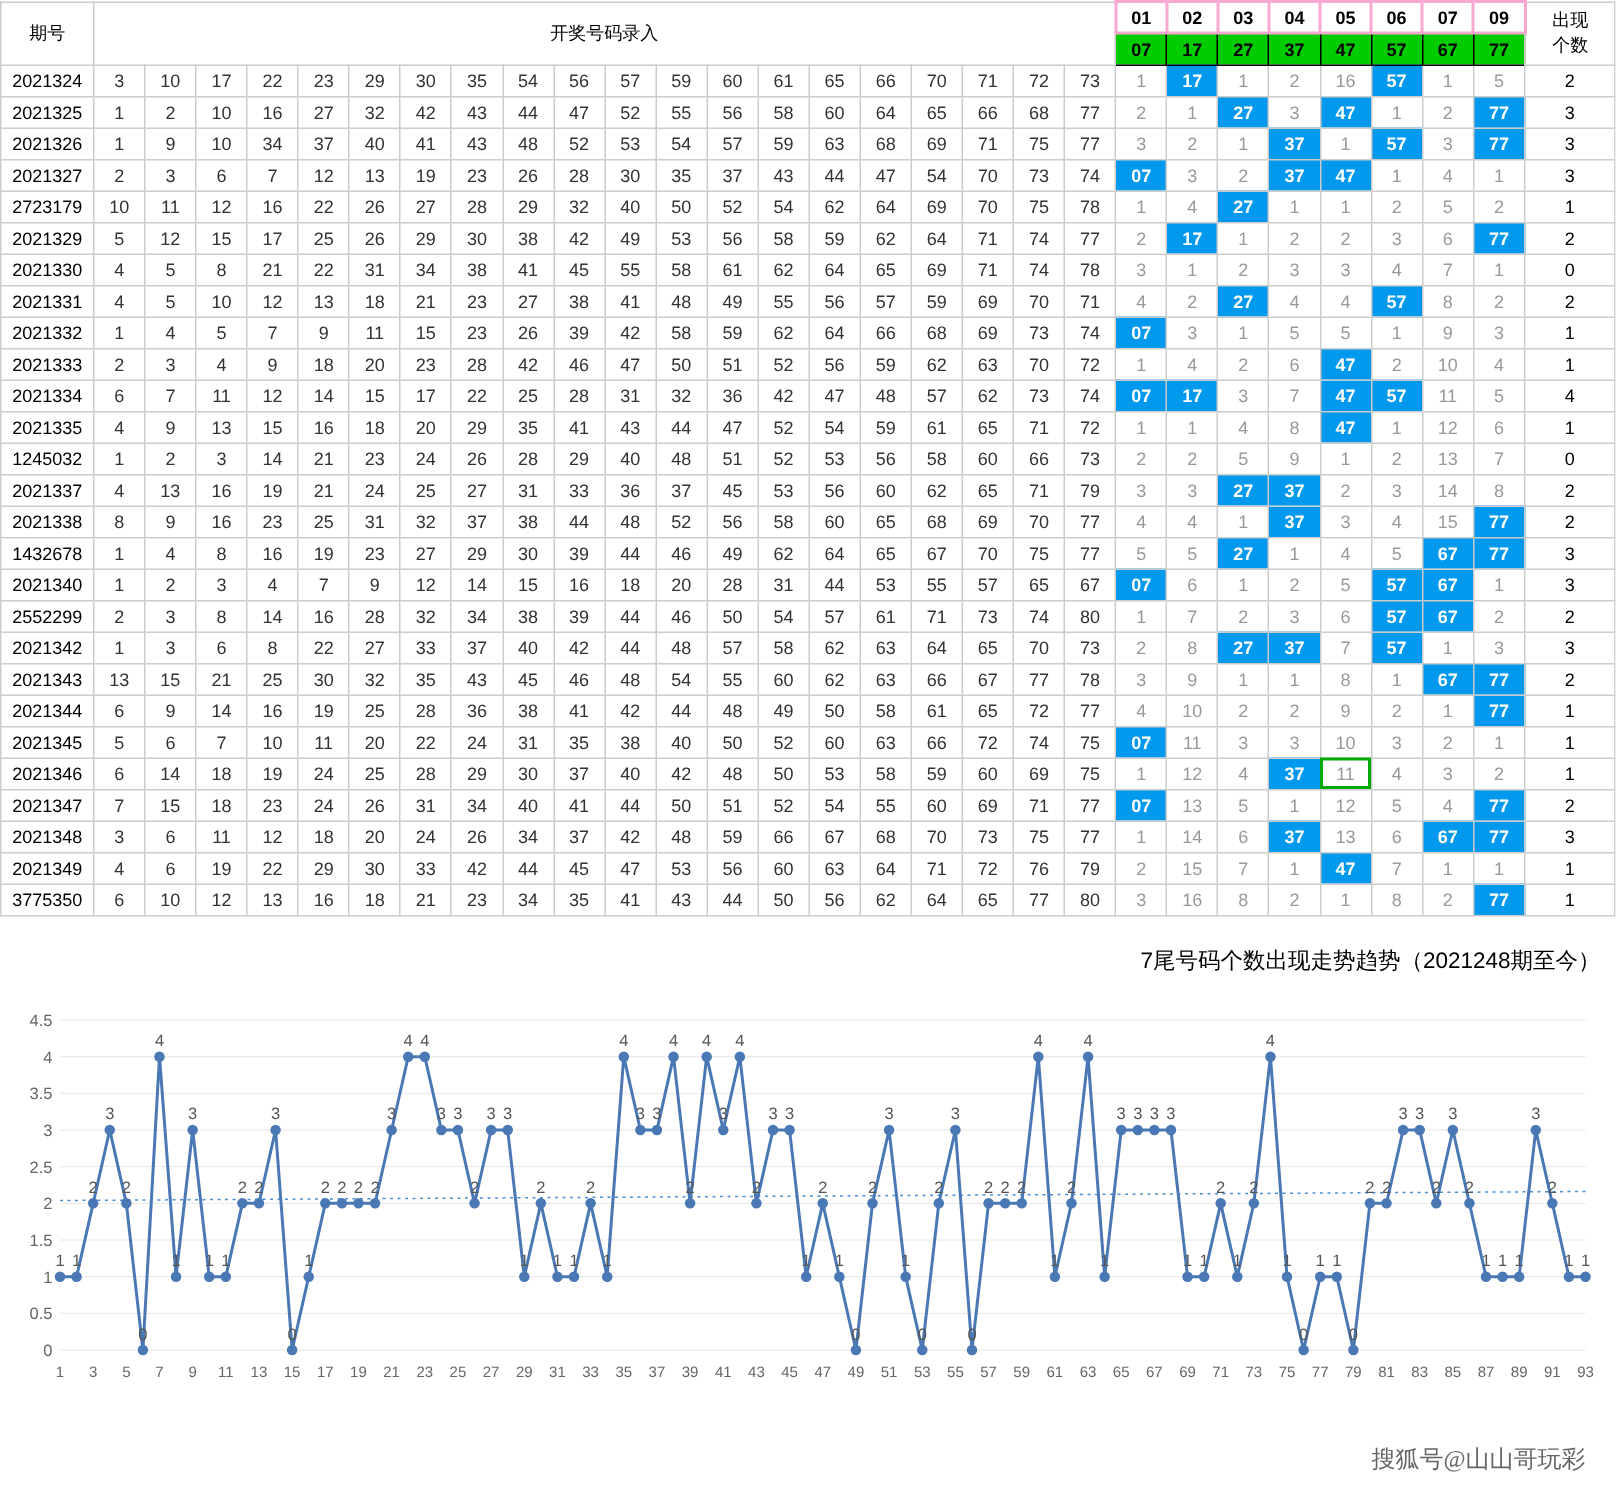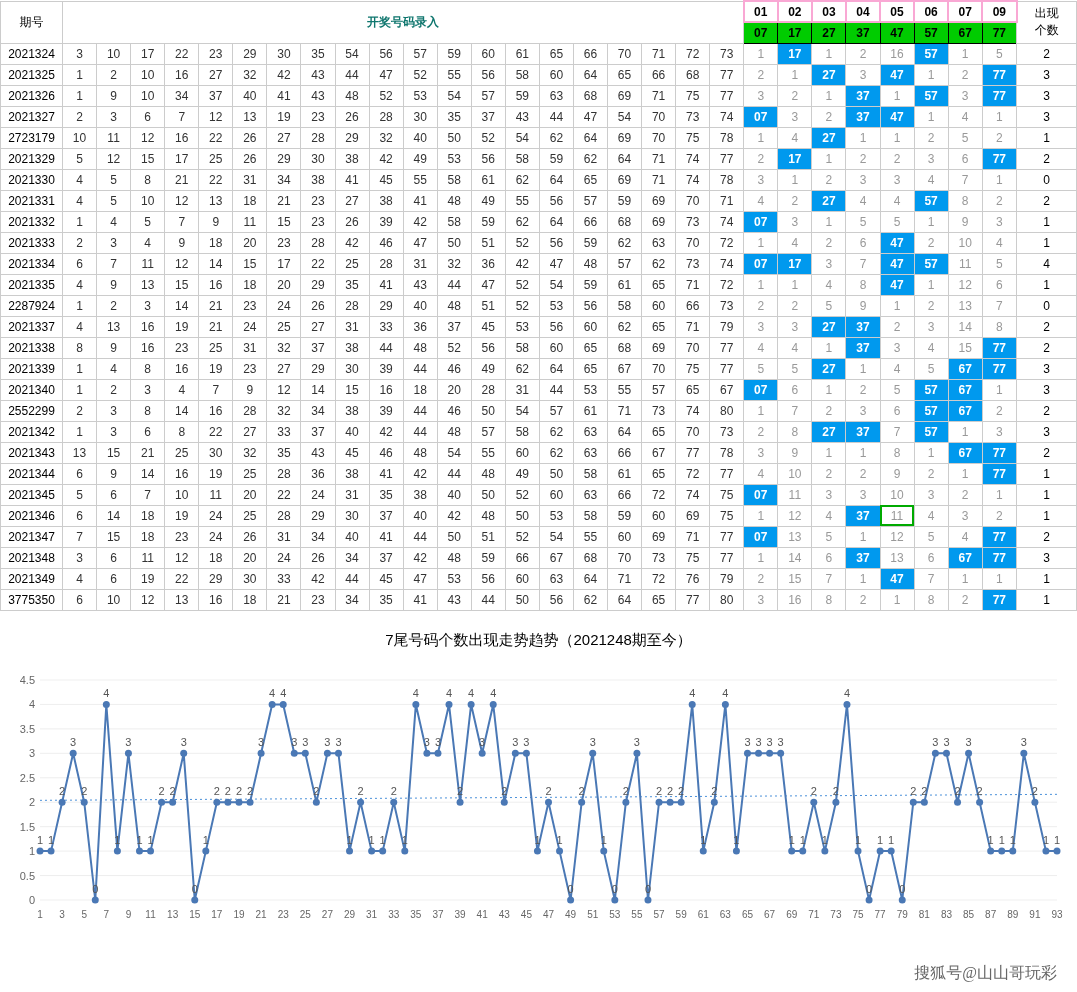--- a/index.html
+++ b/index.html
@@ -1,32 +1,32 @@
 <!DOCTYPE html>
 <html><head>
 <meta charset="utf-8">
 <style>
 *{box-sizing:border-box;margin:0;padding:0}
 body{font-family:Arial,"Microsoft YaHei",sans-serif;font-size:12px;background:#fff;width:1077px}
 table{border-collapse:collapse;width:100%;table-layout:fixed}
 th,td{border:1px solid #ccc;text-align:center;height:21px;vertical-align:middle;font-size:12px;padding:0}
 th{background:#fff;font-weight:normal}
 .period-h{width:62px}
-.draw-h{color:#0f766e;font-weight:bold}
+.draw-h{color:#000000;font-weight:normal}
 .num-h{font-weight:bold;border:2px solid #f9a8d4}
 .grn{background:#0c0;color:#000;font-weight:bold;border:1px solid #000}
 .cnt-h{width:60px}
 .period{width:62px}
 .draw{color:#333;width:23px}
 .track{color:#999;width:36px}
 .hit{background:#09e;color:#fff;font-weight:bold}
 .outline{outline:2px solid #0a0;outline-offset:-2px}
 .cnt{width:36px}
 #chart-wrap{margin-top:10px;padding:0 10px}
-#chart-title{text-align:center;font-size:15px;margin:20px 0}
+#chart-title{text-align:right;font-size:15px;margin:20px 0}
 #chart{width:1057px;height:260px;position:relative}
 .watermark{position:absolute;right:20px;bottom:8px;font-size:16px;color:#666;font-family:"KaiTi","STKaiti",serif;text-shadow:1px 1px 2px #fff}
 </style>
 </head>
 <body>
 
 <table>
 <thead>
 <tr>
  <th rowspan="2" class="period-h">期号</th>
@@ -432,21 +432,21 @@
         <td class="track">1</td>
         <td class="track">4</td>
         <td class="track">8</td>
         <td class="track hit">47</td>
         <td class="track">1</td>
         <td class="track">12</td>
         <td class="track">6</td>
         <td class="cnt">1</td>
       </tr>
       <tr>
-        <td class="period">2287924</td>
+        <td class="period">1245032</td>
         <td class="draw">1</td>
         <td class="draw">2</td>
         <td class="draw">3</td>
         <td class="draw">14</td>
         <td class="draw">21</td>
         <td class="draw">23</td>
         <td class="draw">24</td>
         <td class="draw">26</td>
         <td class="draw">28</td>
         <td class="draw">29</td>
@@ -528,21 +528,21 @@
         <td class="track">4</td>
         <td class="track">1</td>
         <td class="track hit">37</td>
         <td class="track">3</td>
         <td class="track">4</td>
         <td class="track">15</td>
         <td class="track hit">77</td>
         <td class="cnt">2</td>
       </tr>
       <tr>
-        <td class="period">2021339</td>
+        <td class="period">1432678</td>
         <td class="draw">1</td>
         <td class="draw">4</td>
         <td class="draw">8</td>
         <td class="draw">16</td>
         <td class="draw">19</td>
         <td class="draw">23</td>
         <td class="draw">27</td>
         <td class="draw">29</td>
         <td class="draw">30</td>
         <td class="draw">39</td>

